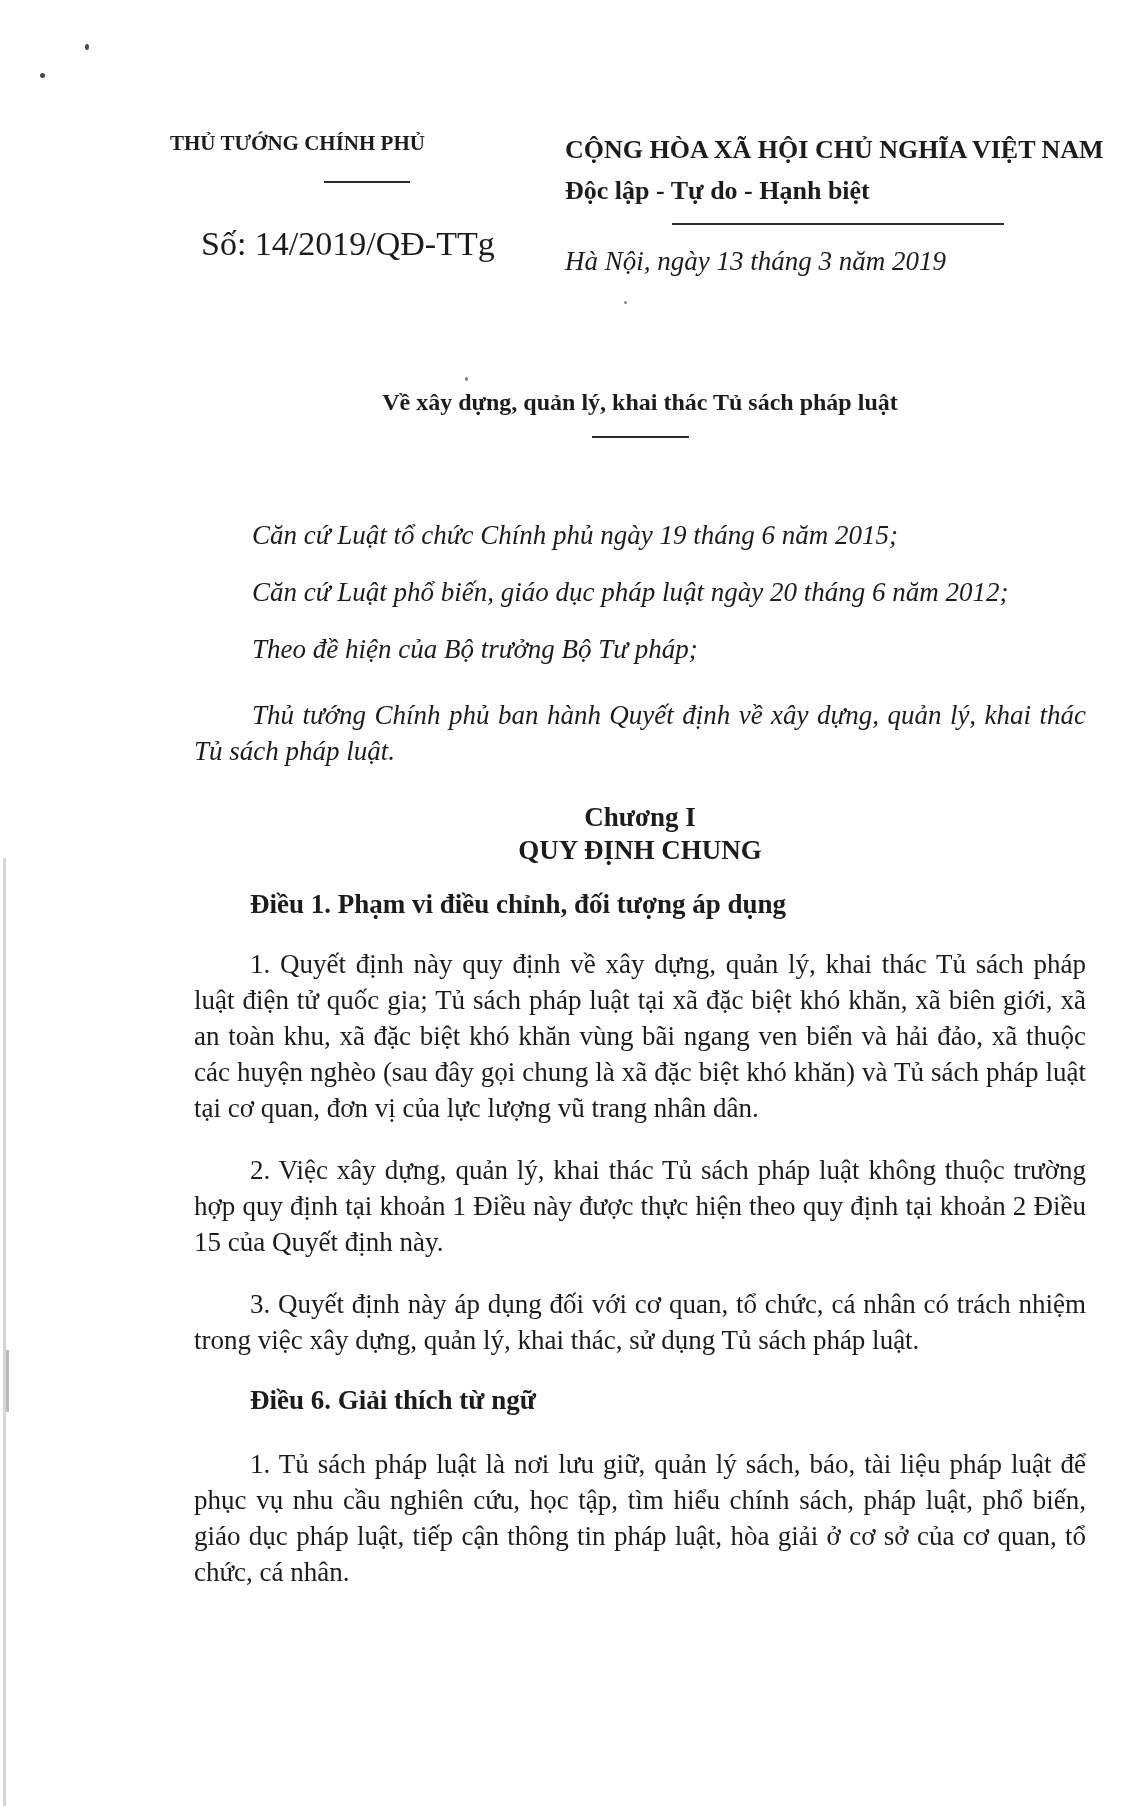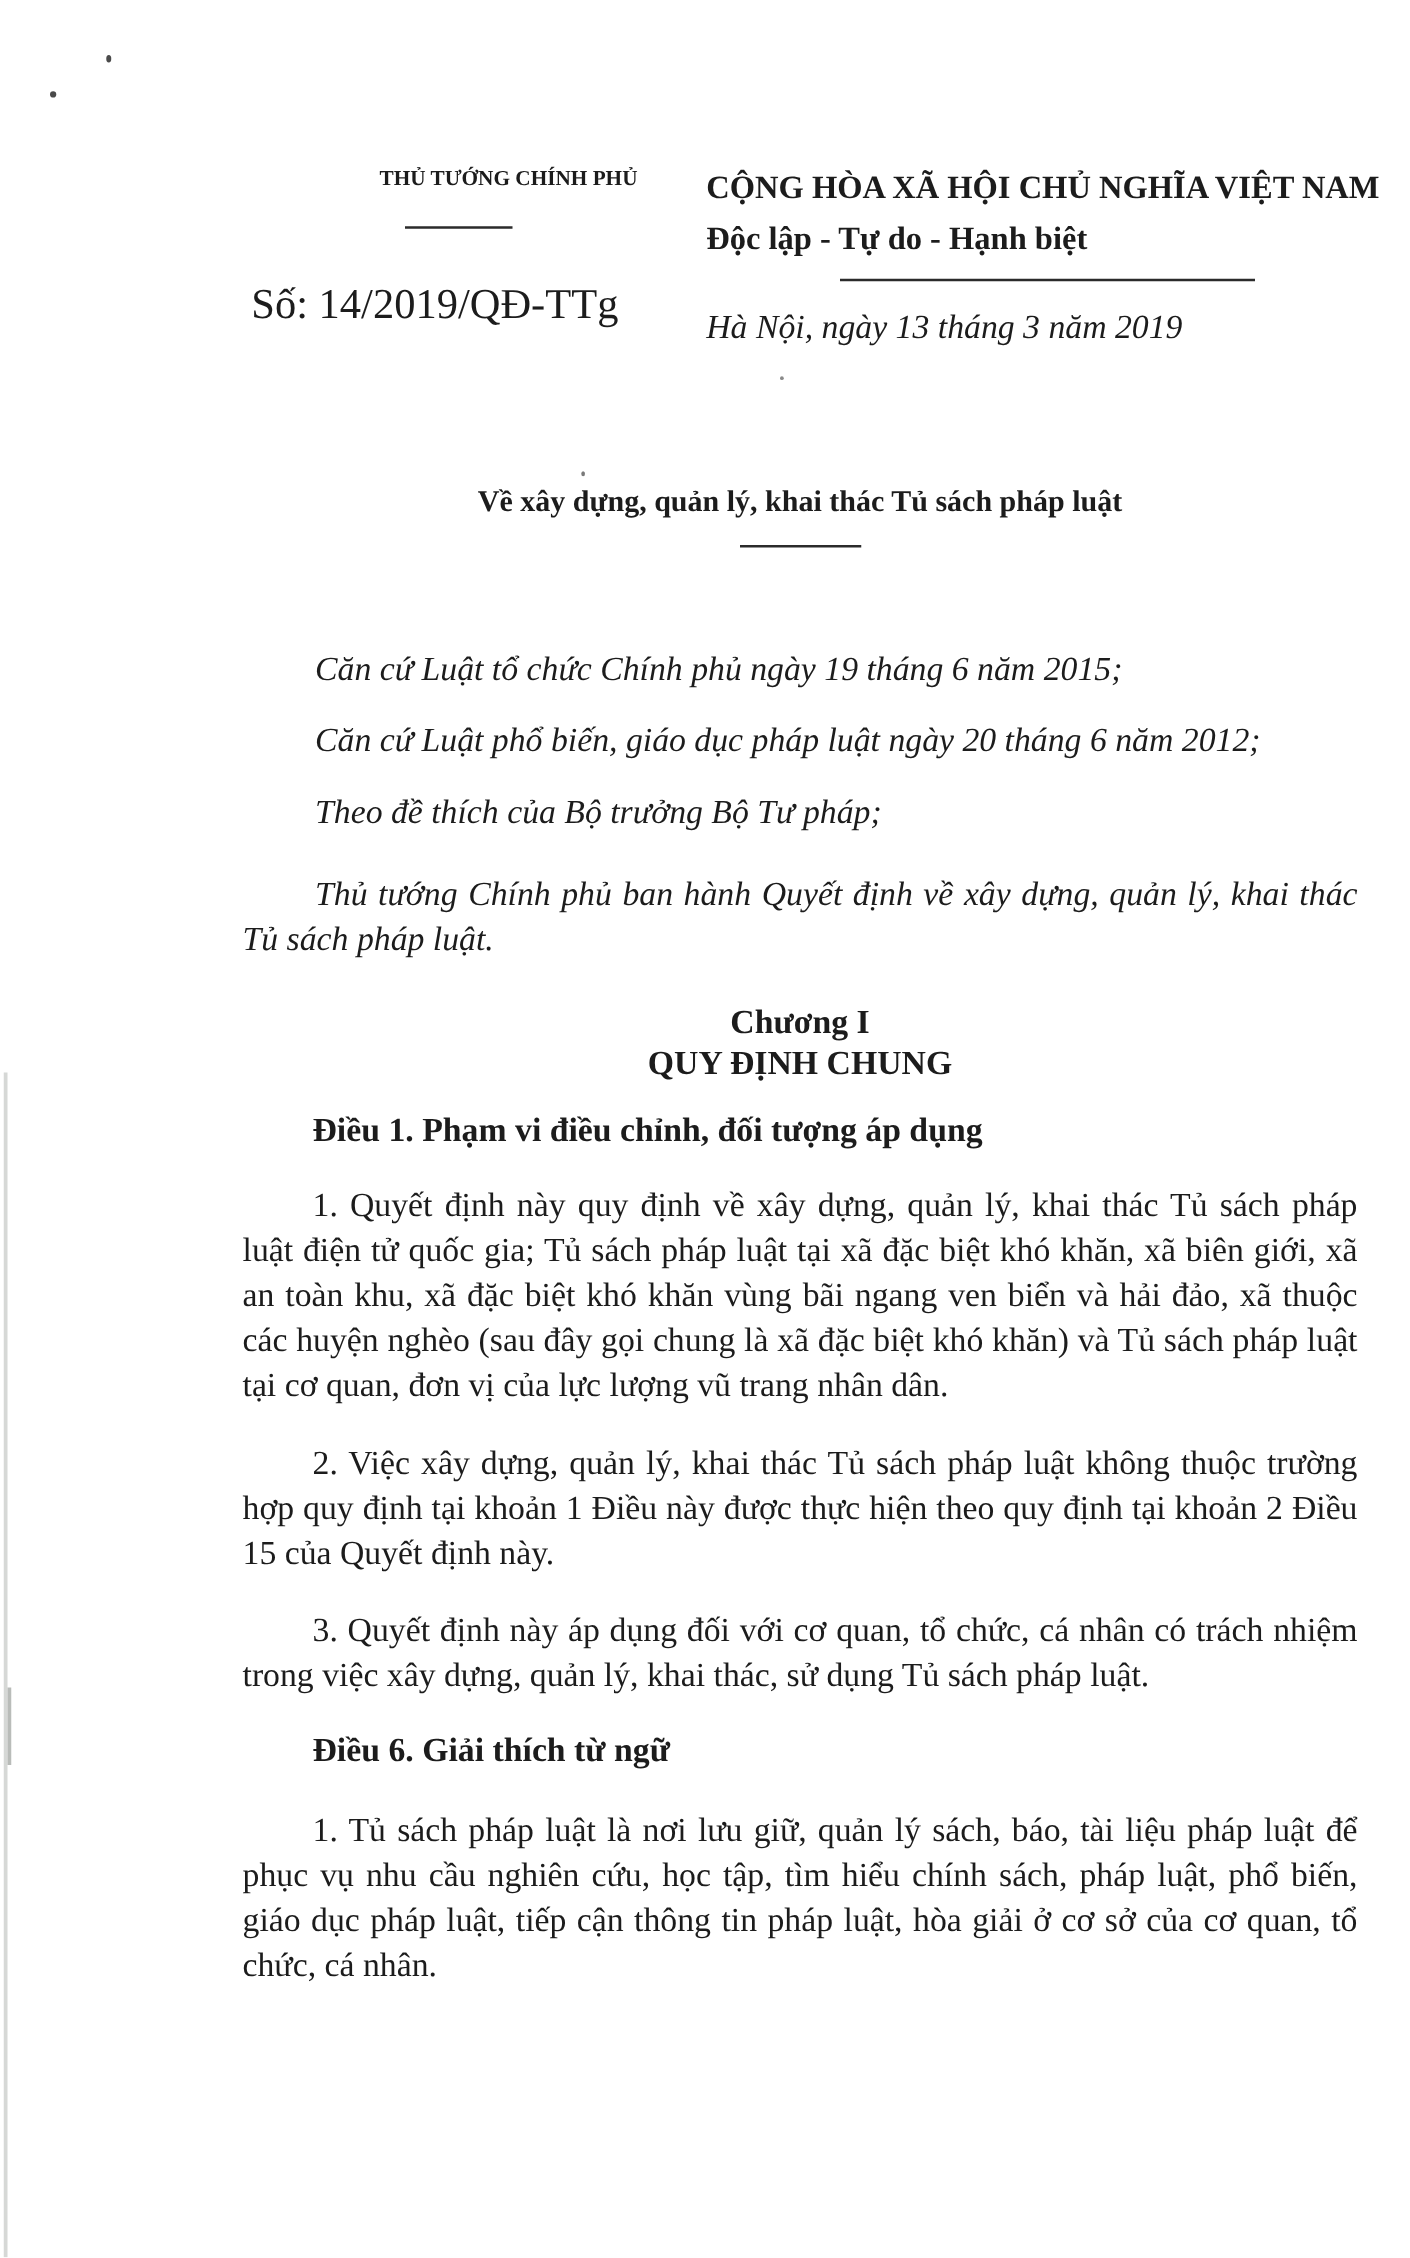--- a/index.html
+++ b/index.html
@@ -30,21 +30,21 @@
   .edge-line-dark {
     position: absolute; left: 6px; top: 1350px;
     width: 3px; height: 62px;
     background: #b9bcb9;
   }
 
   
   .header { position: absolute; left: 0; top: 0; width: 1128px; height: 300px; }
   .org {
     position: absolute; left: 170px; top: 128px; width: 340px;
-    text-align: right; font-weight: bold; font-size: 17px; line-height: 30px;
+    text-align: left; font-weight: bold; font-size: 21px; line-height: 30px;
   }
   .org-rule {
     position: absolute; left: 324px; top: 181px;
     width: 86px; height: 2px; background: #2b2b2b;
   }
   .doc-number {
     position: absolute; left: 201px; top: 228px;
     font-size: 34px; line-height: 32px;
   }
   .header-right {
@@ -122,21 +122,21 @@
   <div class="content">
 
     <div class="title-block">
       <div class="subject">Về xây dựng, quản lý, khai thác Tủ sách pháp luật</div>
       <div class="subject-rule"></div>
     </div>
 
     <div class="preamble">
       <p>Căn cứ Luật tổ chức Chính phủ ngày 19 tháng 6 năm 2015;</p>
       <p>Căn cứ Luật phổ biến, giáo dục pháp luật ngày 20 tháng 6 năm 2012;</p>
-      <p class="recital-last">Theo đề thích của Bộ trưởng Bộ Tư pháp;</p>
+      <p class="recital-last">Theo đề hiện của Bộ trưởng Bộ Tư pháp;</p>
       <p class="enacting">Thủ tướng Chính phủ ban hành Quyết định về xây dựng, quản lý, khai thác Tủ sách pháp luật.</p>
     </div>
 
     <div class="chapter">
       <div>Chương I</div>
       <div>QUY ĐỊNH CHUNG</div>
     </div>
 
     <div class="article-heading">Điều 1. Phạm vi điều chỉnh, đối tượng áp dụng</div>
     <p class="body-p">1. Quyết định này quy định về xây dựng, quản lý, khai thác Tủ sách pháp luật điện tử quốc gia; Tủ sách pháp luật tại xã đặc biệt khó khăn, xã biên giới, xã an toàn khu, xã đặc biệt khó khăn vùng bãi ngang ven biển và hải đảo, xã thuộc các huyện nghèo (sau đây gọi chung là xã đặc biệt khó khăn) và Tủ sách pháp luật tại cơ quan, đơn vị của lực lượng vũ trang nhân dân.</p>

